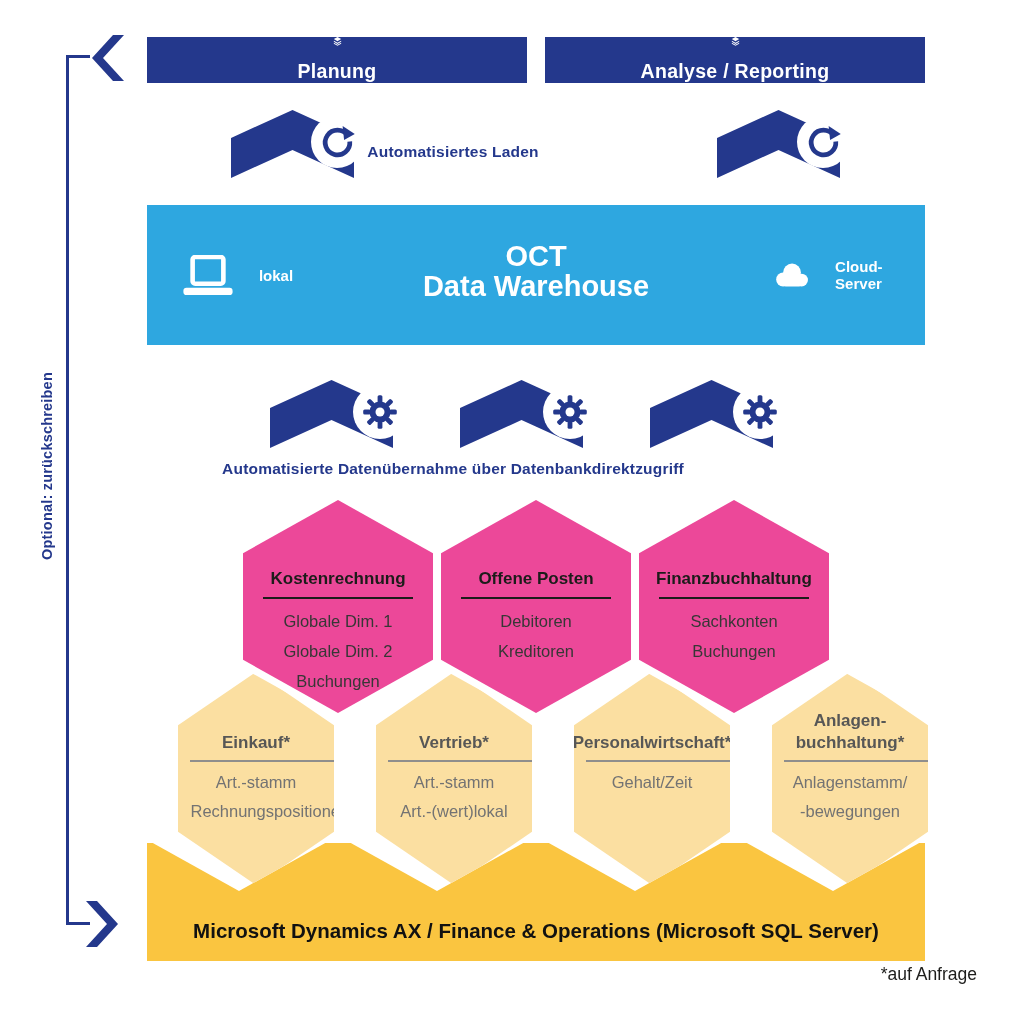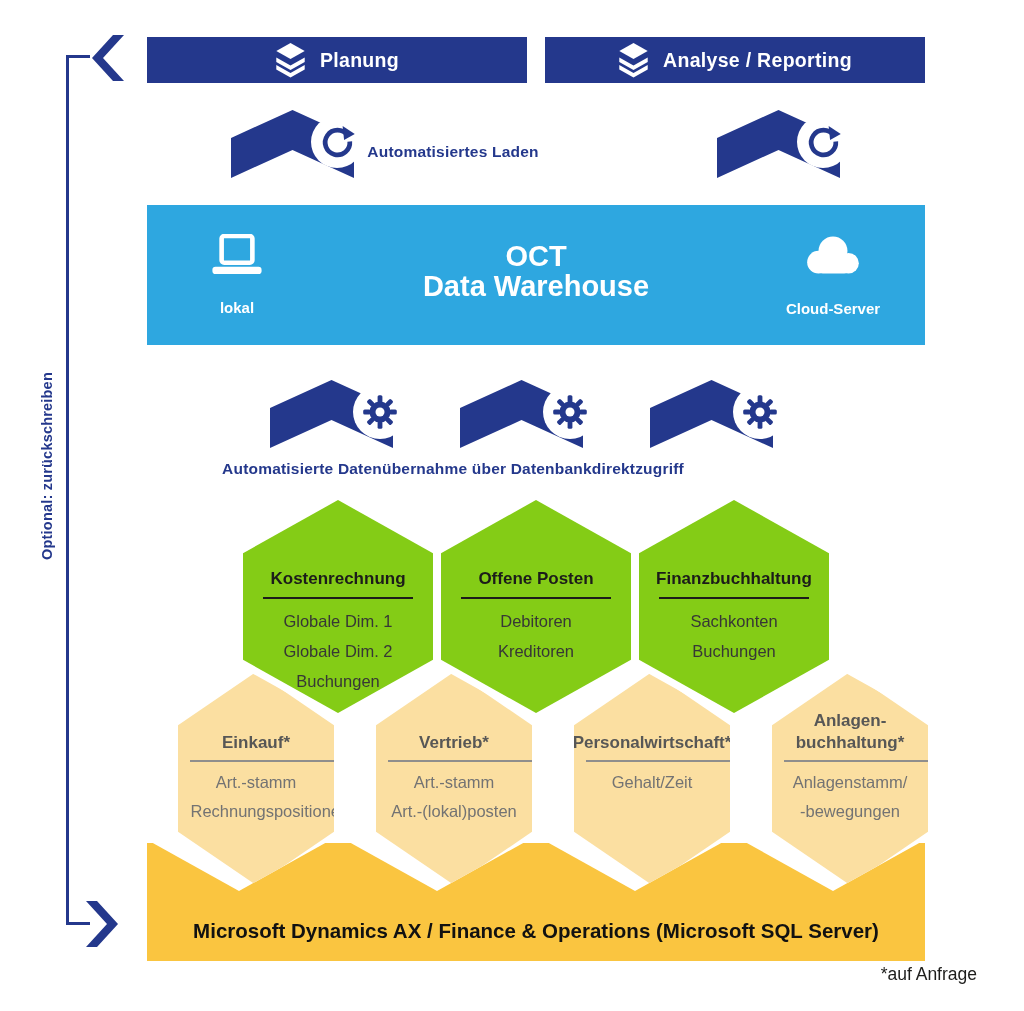--- a/index.html
+++ b/index.html
@@ -15,21 +15,21 @@
   .rail-chev{position:absolute;width:40px;height:46px;}
   .rail-chev.top{left:86px;top:35px;}
   .rail-chev.bot{left:84px;top:901px;}
   .writeback-label{
     position:absolute;left:47px;top:466px;transform:translate(-50%,-50%) rotate(-90deg);
     white-space:nowrap;font-weight:bold;font-size:14.5px;color:#24388C;letter-spacing:.2px;
   }
   
   .topbar{
     position:absolute;top:37px;width:380px;height:46px;background:#24388C;
-    display:flex;align-items:center;justify-content:center;gap:14px;
+    display:flex;align-items:center;justify-content:center;gap:14px;flex-direction:column;
   }
   .topbar.left{left:147px;} .topbar.right{left:545px;}
   .topbar .lbl{color:#fff;font-weight:bold;font-size:19.5px;letter-spacing:.3px;}
   
   .chev-wrap{position:absolute;width:150px;height:90px;}
   .chev-svg{position:absolute;left:13px;top:10px;width:123px;height:68px;}
   .knockout{
     position:absolute;background:#fff;border-radius:50%;
     display:flex;align-items:center;justify-content:center;
   }
@@ -37,30 +37,30 @@
   .knockout.gear{left:96px;top:15px;width:54px;height:54px;}
   .mid-label{
     position:absolute;left:0;width:906px;text-align:center;
     font-weight:bold;color:#24388C;font-size:15.5px;letter-spacing:.2px;
   }
   .mid-label.load{top:143px;}
   .mid-label.extract{top:460px;}
   
   .wh-band{position:absolute;left:147px;top:205px;width:778px;height:140px;background:#2EA7E0;}
   .wh-title{position:absolute;left:0;right:0;top:36px;text-align:center;color:#fff;font-weight:bold;font-size:29px;line-height:30px;}
-  .wh-side{position:absolute;top:0;height:140px;width:120px;display:flex;flex-direction:column;align-items:center;justify-content:center;gap:24px;}
+  .wh-side{position:absolute;top:0;height:140px;width:120px;display:flex;flex-direction:row;align-items:center;justify-content:center;gap:24px;}
   .wh-side.left{left:30px;} .wh-side.right{right:32px;}
   .wh-side .slbl{color:#fff;font-weight:bold;font-size:15px;}
   
   .hex{position:absolute;width:202px;height:225px;
     clip-path:polygon(50% 0,100% 25%,100% 75%,50% 100%,0 75%,0 25%);
     background:#fff;}
   .hex-in{position:absolute;inset:6px;
     clip-path:polygon(50% 0,100% 25%,100% 75%,50% 100%,0 75%,0 25%);}
-  .hex-in.dark{background:#84cc16;}
+  .hex-in.dark{background:#ec4899;}
   .hex-in.light{background:#FBDFA1;margin-left:34px;}
   .hex-content{position:absolute;left:8%;right:8%;top:0;text-align:center;}
   .hc1{padding-top:68px;}
   .hc2{padding-top:38px;}
   .hex-title{font-weight:bold;font-size:17px;line-height:22px;white-space:pre-line;}
   .hc1 .hex-title{color:#1c1c1a;}
   .hc2 .hex-title{color:#575756;min-height:44px;display:flex;align-items:flex-end;justify-content:center;}
   .hex-rule{width:150px;margin:7px auto 7px;border-top:2px solid #1c1c1a;height:0;}
   .hc2 .hex-rule{border-top-color:#8f8e8c;margin:6px auto 6px;}
   .hex-item{font-size:16.5px;line-height:30px;}
@@ -242,21 +242,21 @@
       <div class="hex-item">Rechnungspositionen</div>
     </div>
       </div>
   </div>
   <div class="hex" style="left:336px;top:666px;">
     <div class="hex-in light">
         <div class="hex-content hc2">
       <div class="hex-title">Vertrieb*</div>
       <div class="hex-rule"></div>
       <div class="hex-item">Art.-stamm</div>
-      <div class="hex-item">Art.-(lokal)posten</div>
+      <div class="hex-item">Art.-(wert)lokal</div>
     </div>
       </div>
   </div>
   <div class="hex" style="left:534px;top:666px;">
     <div class="hex-in light">
         <div class="hex-content hc2">
       <div class="hex-title">Personalwirtschaft*</div>
       <div class="hex-rule"></div>
       <div class="hex-item">Gehalt/Zeit</div>
     </div>

